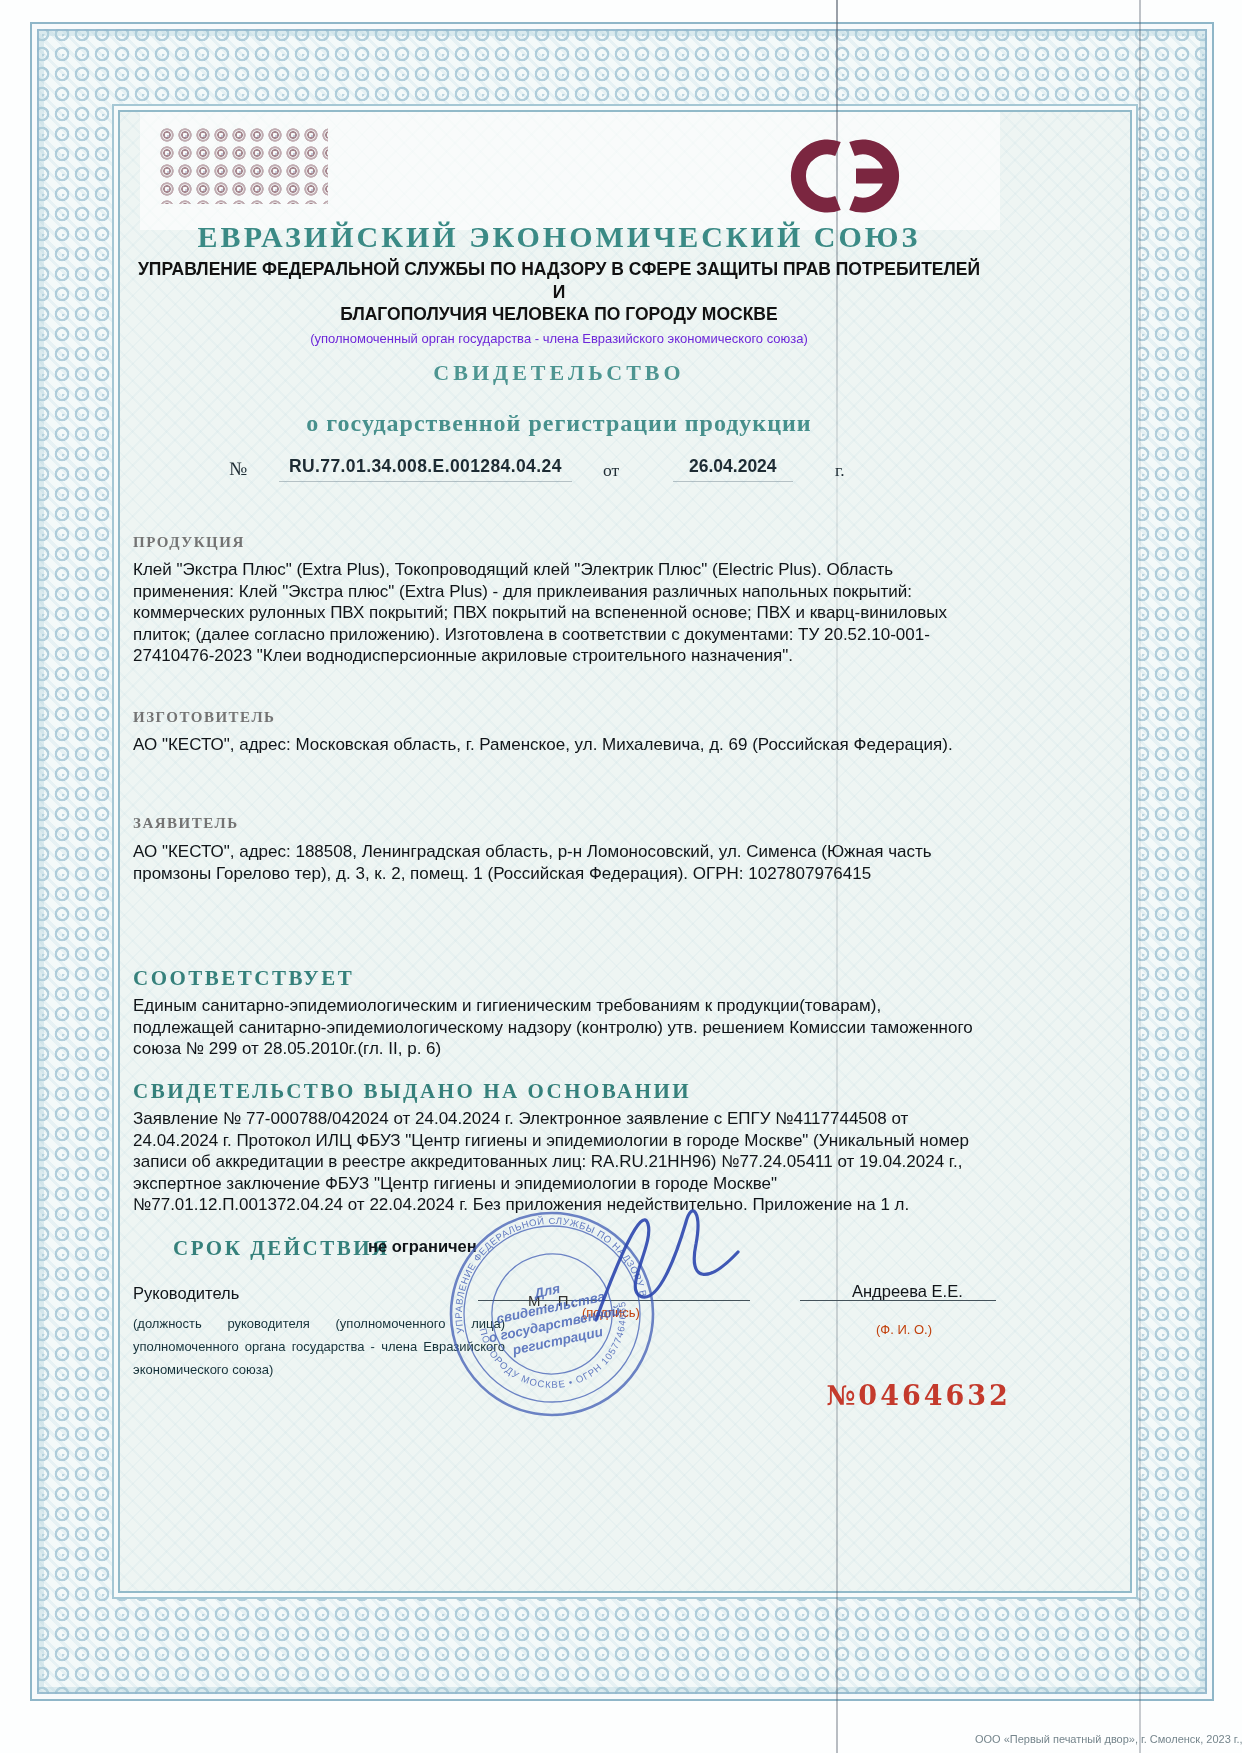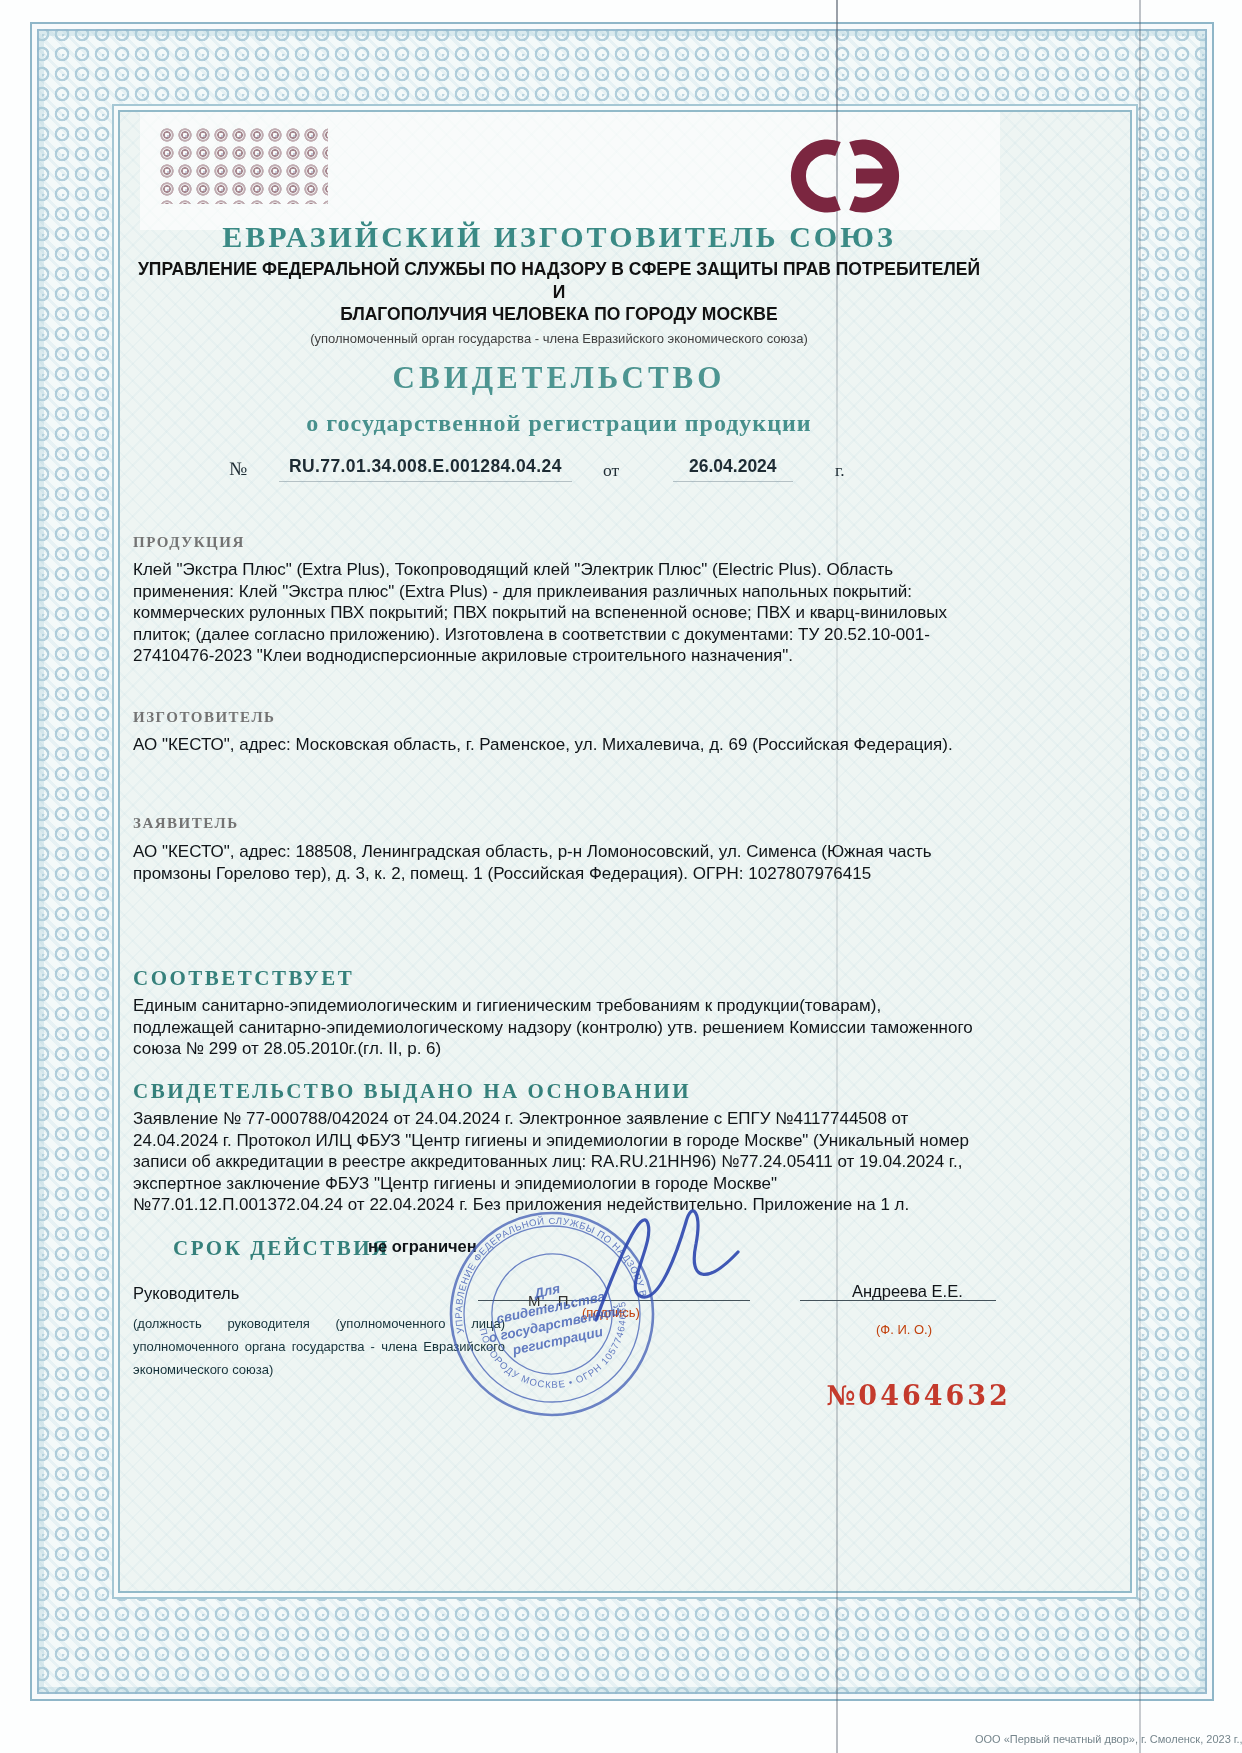--- a/index.html
+++ b/index.html
@@ -42,24 +42,24 @@
       radial-gradient(circle at 0 0, rgba(96,112,158,.35) 2px, rgba(255,255,255,0) 2.6px) 9px 9px/18px 18px;
   }
   
   .union-title{
     left:133px;top:220px;width:852px;text-align:center;
     font-family:"Liberation Serif",serif;font-weight:700;font-size:30px;letter-spacing:3px;
     color:#3a8a85;
   }
   .authority{left:133px;top:258px;width:852px;text-align:center;color:#111;
     font-weight:700;font-size:17.5px;line-height:22.5px;}
-  .authority-note{left:133px;top:331px;width:852px;text-align:center;color:#404040;font-size:13px;}
+  .authority-note{left:133px;top:331px;width:852px;text-align:center;color:#6d28d9;font-size:13px;}
   .doc-title{
     left:133px;top:360px;width:852px;text-align:center;
-    font-family:"Liberation Serif",serif;font-weight:700;font-size:31px;letter-spacing:4px;
+    font-family:"Liberation Serif",serif;font-weight:700;font-size:22px;letter-spacing:4px;
     color:#4d9591;text-shadow:0 0 1px rgba(255,255,255,.8);
   }
   .doc-subtitle{
     left:133px;top:410px;width:852px;text-align:center;
     font-family:"Liberation Serif",serif;font-weight:700;font-size:24px;letter-spacing:1px;
     color:#47908c;
   }
   
   .number-row{left:133px;top:452px;width:852px;height:34px;color:#1d2b33;}
   .number-row span{position:absolute;font-size:17.5px;}
@@ -103,21 +103,21 @@
 <div class="abs" style="left:768px;top:130px;width:150px;height:92px;" aria-label="СЭ">
   <svg width="150" height="92" viewBox="0 0 150 92">
     <g fill="none" stroke="#7b2640" stroke-width="15">
       <path d="M 70 19 A 29 29 0 1 0 70 73"></path>
       <path d="M 84 19 A 29 29 0 1 1 84 73"></path>
       <line x1="88" y1="46" x2="118" y2="46"></line>
     </g>
   </svg>
 </div>
 
-<div class="abs union-title">ЕВРАЗИЙСКИЙ ИЗГОТОВИТЕЛЬ СОЮЗ</div>
+<div class="abs union-title">ЕВРАЗИЙСКИЙ ЭКОНОМИЧЕСКИЙ СОЮЗ</div>
 <div class="abs authority">
   <div>УПРАВЛЕНИЕ ФЕДЕРАЛЬНОЙ СЛУЖБЫ ПО НАДЗОРУ В СФЕРЕ ЗАЩИТЫ ПРАВ ПОТРЕБИТЕЛЕЙ И</div>
   <div>БЛАГОПОЛУЧИЯ ЧЕЛОВЕКА ПО ГОРОДУ МОСКВЕ</div>
 </div>
 <div class="abs authority-note">(уполномоченный орган государства - члена Евразийского экономического союза)</div>
 
 <div class="abs doc-title">СВИДЕТЕЛЬСТВО</div>
 <div class="abs doc-subtitle">о государственной регистрации продукции</div>
 
 <div class="abs number-row">

